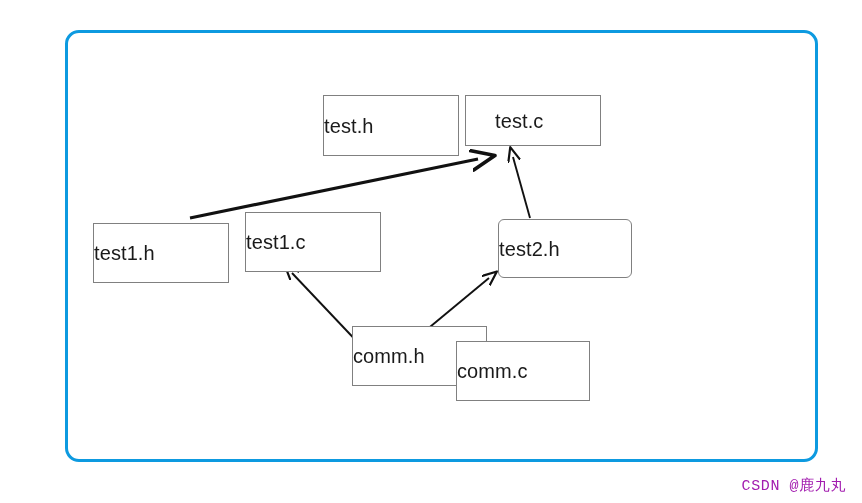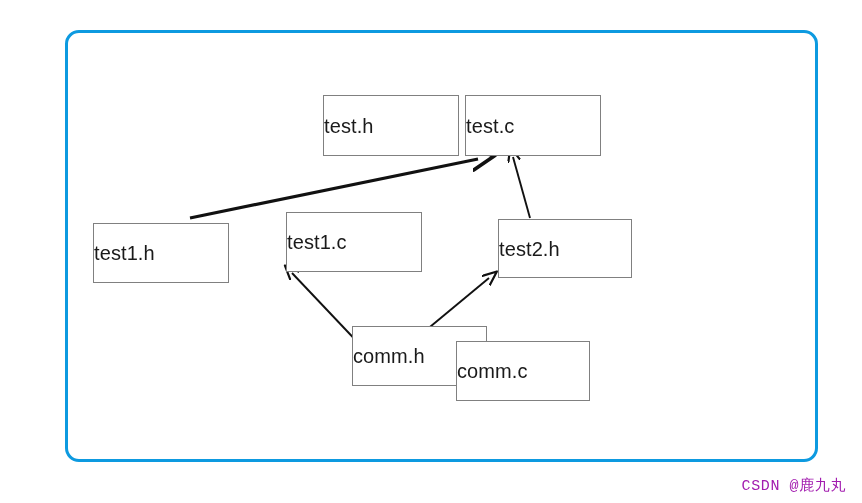--- a/index.html
+++ b/index.html
@@ -87,33 +87,33 @@
 
     <line x1="364" y1="349" x2="292" y2="273" stroke="#111111" stroke-width="1.9" marker-end="url(#ah)"></line>
 
     <line x1="413" y1="341" x2="489" y2="278" stroke="#111111" stroke-width="1.9" marker-end="url(#ah)"></line>
   </svg>
 
   <div class="node" style="left:323px; top:95px; width:136px; height:61px;">
     <span>test.h</span>
   </div>
 
-  <div class="node" style="left:465px; top:95px; width:136px; height:61px;">
+  <div class="node" style="left:465px; top:95px; width:136px; height:51px;padding-left:29px;">
     <span>test.c</span>
   </div>
 
   <div class="node" style="left:93px; top:212px; width:136px; height:60px;margin-top:11px;">
     <span>test1.h</span>
   </div>
 
-  <div class="node" style="left:245px; top:212px; width:136px; height:60px;margin-left:41px;">
+  <div class="node" style="left:245px; top:212px; width:136px; height:60px;">
     <span>test1.c</span>
   </div>
 
-  <div class="node" style="left:498px; top:219px; width:134px; height:59px;">
+  <div class="node" style="left:498px; top:219px; width:134px; height:59px;border-radius:6px;">
     <span>test2.h</span>
   </div>
 
 
   <div class="node" style="left:308px; top:326px; width:135px; height:60px;margin-left:44px;">
     <span>comm.h</span>
   </div>
 
   <div class="node" style="left:456px; top:341px; width:134px; height:60px;">
     <span>comm.c</span>

